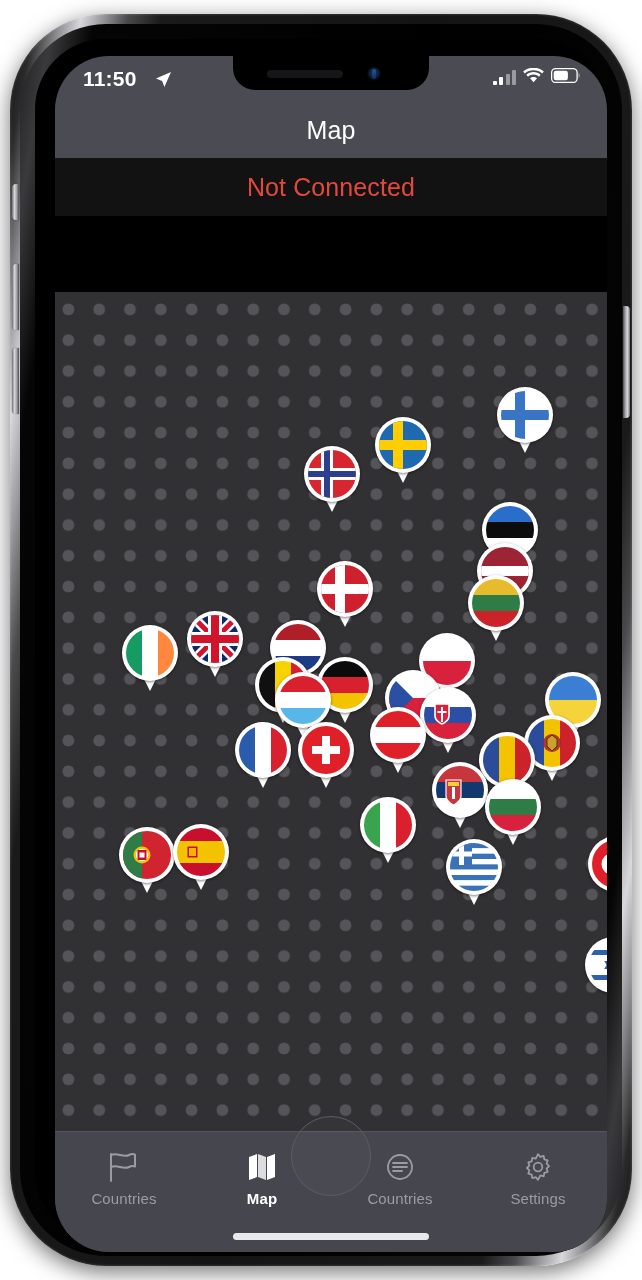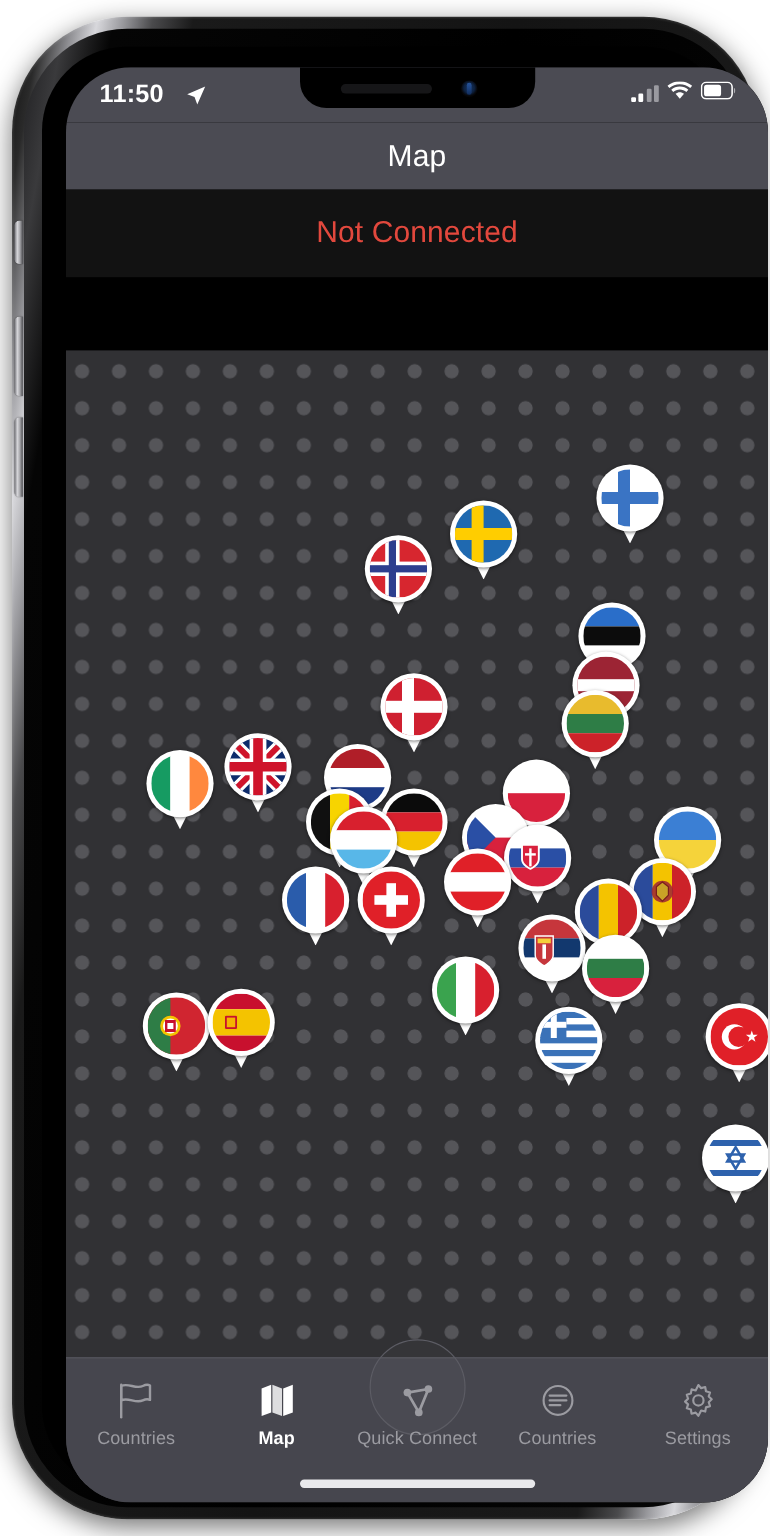--- a/index.html
+++ b/index.html
@@ -17,21 +17,21 @@
   
   .side-btn{position:absolute;background:linear-gradient(90deg,#6d6d72,#d6d6da 35%,#a8a8ac 65%,#4c4c50);
     box-shadow:0 0 1px rgba(0,0,0,.7);}
   #btn-mute{left:2px;top:170px;width:7px;height:36px;border-radius:4px 0 0 4px;}
   #btn-vol-up{left:2px;top:250px;width:7px;height:66px;border-radius:4px 0 0 4px;}
   #btn-vol-down{left:2px;top:334px;width:7px;height:66px;border-radius:4px 0 0 4px;}
   #btn-power{right:2px;top:292px;width:7px;height:112px;border-radius:0 4px 4px 0;
     background:linear-gradient(90deg,#4c4c50,#a8a8ac 35%,#d6d6da 65%,#6d6d72);}
 
   
-  #screen{position:absolute;left:45px;top:42px;width:552px;height:1196px;border-radius:54px;overflow:hidden;background:#000;padding-left:33px;}
+  #screen{position:absolute;left:45px;top:42px;width:552px;height:1196px;border-radius:54px;overflow:hidden;background:#000;}
 
   
   #notch{position:absolute;left:50%;transform:translateX(-50%);top:0;width:196px;height:34px;background:#000;
     border-radius:0 0 22px 22px;z-index:60;}
   #notch-speaker{position:absolute;left:34px;top:14px;width:76px;height:8px;border-radius:4px;background:#161618;}
   #notch-camera{position:absolute;left:134px;top:11px;width:14px;height:14px;border-radius:50%;
     background:radial-gradient(circle at 50% 45%,#16335e 0%,#0d2140 42%,#060608 64%,#000 100%);}
   #notch-camera::after{content:"";position:absolute;left:5px;top:2px;width:4px;height:10px;border-radius:2px;
     background:linear-gradient(#2a5ba8,#123063);opacity:.85;}
 
@@ -43,21 +43,21 @@
   .sig-bars{display:flex;align-items:flex-end;gap:2.5px;height:14px;}
   .sig-bars i{width:4px;border-radius:1px;display:block;background:#fff;}
   .sig-bars i.off{background:#9a9aa0;}
 
   
   #nav-bar{position:absolute;left:0;top:46px;width:100%;height:56px;background:#4b4b53;z-index:40;
     display:flex;align-items:center;justify-content:center;}
   #nav-title{color:#fff;font-size:25px;font-weight:500;letter-spacing:.2px;}
 
   
-  #conn-banner{position:absolute;left:0;top:102px;width:100%;height:73px;background:#121212;z-index:40;
+  #conn-banner{position:absolute;left:0;top:102px;width:100%;height:58px;background:#121212;z-index:40;
     display:flex;align-items:center;justify-content:center;}
   #conn-status-text{color:#e2483d;font-size:25px;font-weight:400;letter-spacing:.1px;}
 
   
   #secure-core-row{position:absolute;left:0;top:168px;width:100%;height:68px;background:#2d2d31;z-index:40;
     display:flex;align-items:center;justify-content:space-between;padding:0 30px;box-sizing:border-box;}
   #secure-core-label{color:#f0f0f0;font-size:24px;font-weight:400;}
   #secure-core-toggle{width:82px;height:44px;border-radius:22px;background:#5d5d63;position:relative;
     box-shadow:0 1px 2px rgba(0,0,0,.35) inset;}
   #secure-core-knob{position:absolute;left:3px;top:3px;width:38px;height:38px;border-radius:50%;background:#fff;
@@ -560,31 +560,20 @@
               <svg width="34" height="32" viewBox="0 0 34 32">
                 <path d="M4 6l8-3v23l-8 3z" fill="#ffffff"></path>
                 <path d="M13 3l8 3v23l-8-3z" fill="#ffffff" opacity=".82"></path>
                 <path d="M22 6l8-3v23l-8 3z" fill="#ffffff"></path>
               </svg>
             </div>
             <div class="tab-label">Map</div>
           </div>
           <div class="tab-item">
             <div class="tab-icon">
-              <svg width="36" height="34" viewBox="0 0 36 34">
-                <path d="M9.5 10.5L27 7.5 19 27z" fill="none" stroke="#9b9ba1" stroke-width="2.3" stroke-linejoin="round"></path>
-                <circle cx="9.5" cy="10.5" r="3.2" fill="#9b9ba1"></circle>
-                <circle cx="27" cy="7.5" r="3.2" fill="#9b9ba1"></circle>
-                <circle cx="19" cy="27" r="3.2" fill="#9b9ba1"></circle>
-              </svg>
-            </div>
-            <div class="tab-label">Quick Connect</div>
-          </div>
-          <div class="tab-item">
-            <div class="tab-icon">
               <svg width="34" height="32" viewBox="0 0 34 32">
                 <circle cx="17" cy="16" r="12" fill="none" stroke="#9b9ba1" stroke-width="1.8"></circle>
                 <path d="M10 12h14M10 16h14M10 20h9" stroke="#9b9ba1" stroke-width="1.8" stroke-linecap="round"></path>
               </svg>
             </div>
             <div class="tab-label">Countries</div>
           </div>
           <div class="tab-item">
             <div class="tab-icon">
               <svg width="34" height="32" viewBox="0 0 34 32">

